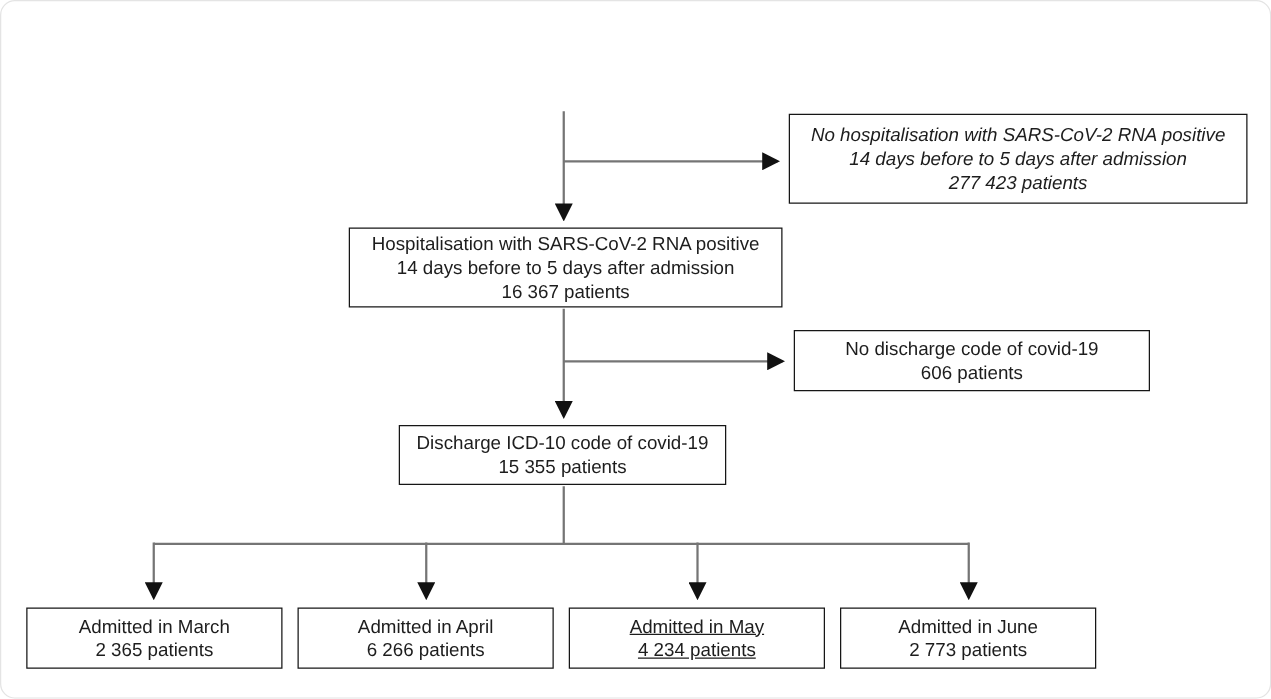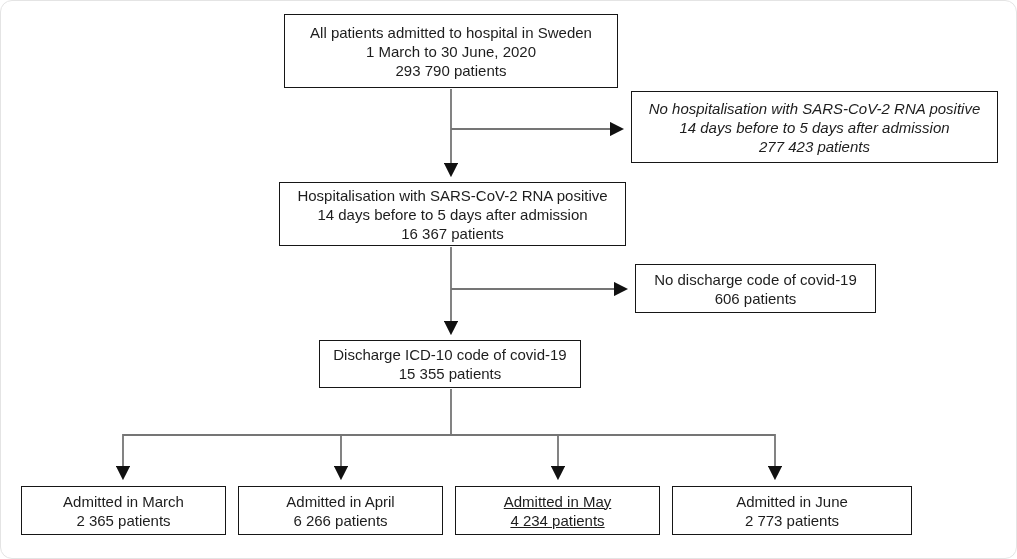--- a/index.html
+++ b/index.html
@@ -58,39 +58,34 @@
     <line x1="450" y1="246" x2="450" y2="332" stroke-width="1.8" marker-end="url(#arrow)" stroke="#757575"></line>
     <line x1="450" y1="288" x2="625" y2="288" stroke-width="1.8" marker-end="url(#arrow)" stroke="#757575"></line>
     <line x1="450" y1="388" x2="450" y2="434" stroke-width="1.8" stroke="#757575"></line>
     <line x1="122" y1="434" x2="774" y2="434" stroke-width="1.8" stroke="#757575"></line>
     <line x1="122" y1="433" x2="122" y2="477" stroke-width="1.8" marker-end="url(#arrow)" stroke="#757575"></line>
     <line x1="340" y1="433" x2="340" y2="477" stroke-width="1.8" marker-end="url(#arrow)" stroke="#757575"></line>
     <line x1="557" y1="433" x2="557" y2="477" stroke-width="1.8" marker-end="url(#arrow)" stroke="#757575"></line>
     <line x1="774" y1="433" x2="774" y2="477" stroke-width="1.8" marker-end="url(#arrow)" stroke="#757575"></line>
   </svg>
 
-  <div class="node" style="left:283px; top:13px; width:334px; height:74px;">
-    <div class="line">All patients admitted to hospital in Sweden</div>
-    <div class="line">1 March to 30 June, 2020</div>
-    <div class="line">293 790 patients</div>
-  </div>
 
   <div class="node" style="left:630px; top:90px; width:367px; height:72px;font-style:italic;">
     <div class="line">No hospitalisation with SARS-CoV-2 RNA positive</div>
     <div class="line">14 days before to 5 days after admission</div>
     <div class="line">277 423 patients</div>
   </div>
 
   <div class="node" style="left:278px; top:181px; width:347px; height:64px;">
     <div class="line">Hospitalisation with SARS-CoV-2 RNA positive</div>
     <div class="line">14 days before to 5 days after admission</div>
     <div class="line">16 367 patients</div>
   </div>
 
-  <div class="node" style="left:634px; top:263px; width:241px; height:49px;">
+  <div class="node" style="left:634px; top:263px; width:285px; height:49px;">
     <div class="line">No discharge code of covid-19</div>
     <div class="line">606 patients</div>
   </div>
 
   <div class="node" style="left:318px; top:339px; width:262px; height:48px;">
     <div class="line">Discharge ICD-10 code of covid-19</div>
     <div class="line">15 355 patients</div>
   </div>
 
   <div class="node" style="left:20px; top:485px; width:205px; height:49px;">
@@ -101,18 +96,18 @@
   <div class="node" style="left:237px; top:485px; width:205px; height:49px;">
     <div class="line">Admitted in April</div>
     <div class="line">6 266 patients</div>
   </div>
 
   <div class="node" style="left:454px; top:485px; width:205px; height:49px;text-decoration:underline;">
     <div class="line">Admitted in May</div>
     <div class="line">4 234 patients</div>
   </div>
 
-  <div class="node" style="left:671px; top:485px; width:240px; height:49px;">
+  <div class="node" style="left:671px; top:485px; width:205px; height:49px;">
     <div class="line">Admitted in June</div>
     <div class="line">2 773 patients</div>
   </div>
 
 </div>
 
 </body></html>

